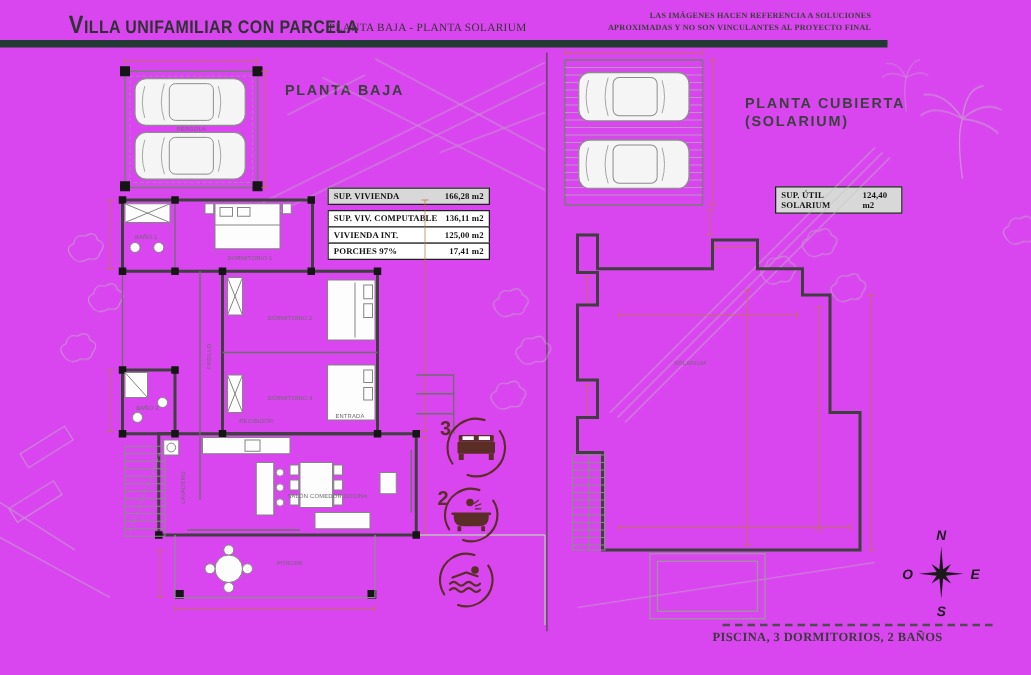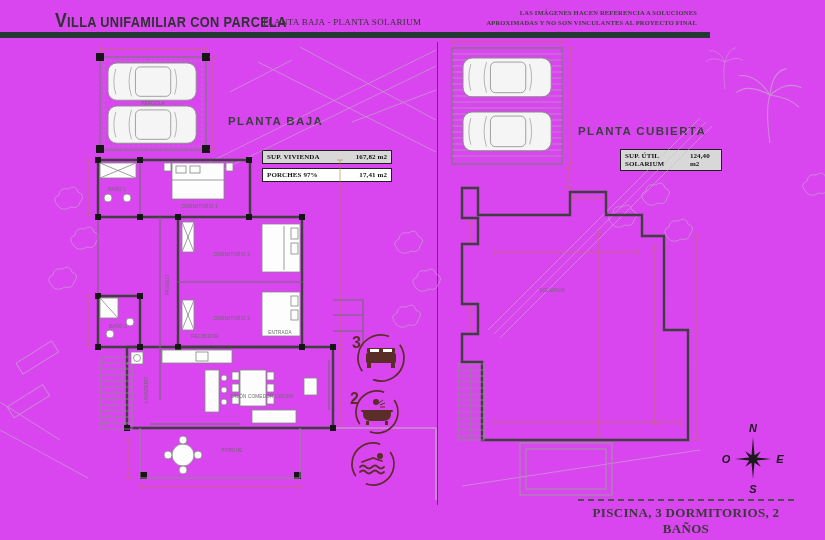--- a/index.html
+++ b/index.html
@@ -12,36 +12,36 @@
   .title::first-letter{font-size:20px;}
   .subtitle{position:absolute;left:263px;top:17px;font-family:"Liberation Serif",serif;
             font-weight:normal;font-size:9px;color:#343434;letter-spacing:.3px;white-space:nowrap;}
   .disclaimer{position:absolute;right:128px;top:8px;text-align:right;
               font-family:"Liberation Serif",serif;font-weight:bold;font-size:6.5px;
               color:#3d3d3d;line-height:1.55;letter-spacing:.2px;}
   .accent-bar{position:absolute;left:0;top:32px;width:710px;height:6px;background:#233a34;}
   .divider-v{position:absolute;left:437px;top:42px;width:1px;height:463px;background:#4a4a4a;}
   
   .plan-title{position:absolute;font-weight:bold;font-size:11.5px;letter-spacing:1.4px;
-              color:#3b403f;line-height:1.3;white-space:nowrap;margin-top:48px;}
+              color:#3b403f;line-height:1.3;white-space:nowrap;}
   .plan-title.left{left:228px;top:66px;}
-  .plan-title.right{left:578px;top:76px;}
+  .plan-title.right{left:596px;top:76px;}
   
   .area-table{position:absolute;font-family:"Liberation Serif",serif;font-weight:bold;
               font-size:7px;color:#131313;}
   .area-table.left{left:262px;top:151px;width:130px;}
   .area-table.right{left:620px;top:150px;width:102px;}
   .trow{display:flex;justify-content:space-between;align-items:center;border:1px solid #1f1f1f;
         background:#fff;padding:2px 4px;box-sizing:border-box;margin-top:-1px;letter-spacing:.1px;}
   .trow.gray{background:#d8d8d8;}
   .tgap{height:5px;}
   
   .footer-line{position:absolute;left:578px;top:499px;width:216px;border-top:2px dashed #4d4d4d;}
-  .footer-text{position:absolute;left:570px;top:505px;width:232px;text-align:center;
-               font-family:"Liberation Serif",serif;font-weight:bold;font-size:13px;
+  .footer-text{position:absolute;left:570px;top:505px;width:232px;text-align:left;
+               font-family:"Liberation Serif",serif;font-weight:bold;font-size:10px;
                color:#3a3a3a;letter-spacing:.3px;}
   svg{position:absolute;left:0;top:0;}
   svg text{font-family:"Liberation Sans",sans-serif;}
   .roomlbl{fill:#6b6b6b;font-size:4.6px;letter-spacing:.2px;}
   .dim{stroke:#c2763a;stroke-width:.7;opacity:.85;}
   .wall{stroke:#3f3f3f;stroke-width:2.4;fill:none;}
   .wallthin{stroke:#6e6e6e;stroke-width:1.1;fill:none;}
   .furn{stroke:#858585;stroke-width:.8;fill:#fdfdfd;}
   .sketch{stroke:#c3c3c3;stroke-width:.9;fill:none;opacity:.55;}
 </style>
@@ -55,28 +55,37 @@
   <div class="disclaimer">
     <div>LAS IMÁGENES HACEN REFERENCIA A SOLUCIONES</div>
     <div>APROXIMADAS Y NO SON VINCULANTES AL PROYECTO FINAL</div>
   </div>
   <div class="accent-bar"></div>
   <div class="divider-v"></div>
 
   <div class="plan-title left">PLANTA BAJA</div>
   <div class="plan-title right">
     <div>PLANTA CUBIERTA</div>
+    <div>(SOLARIUM)</div>
   </div>
 
   <div class="area-table left">
     <div class="trow gray">
       <span>SUP. VIVIENDA</span>
-      <span>167,82 m2</span>
+      <span>166,28 m2</span>
     </div>
     <div class="tgap"></div>
+    <div class="trow">
+      <span>SUP. VIV. COMPUTABLE</span>
+      <span>136,11 m2</span>
+    </div>
+    <div class="trow">
+      <span>VIVIENDA INT.</span>
+      <span>125,00 m2</span>
+    </div>
     <div class="trow">
       <span>PORCHES 97%</span>
       <span>17,41 m2</span>
     </div>
   </div>
   <div class="area-table right">
     <div class="trow gray">
       <span>SUP. ÚTIL SOLARIUM</span>
       <span>124,40 m2</span>
     </div>

